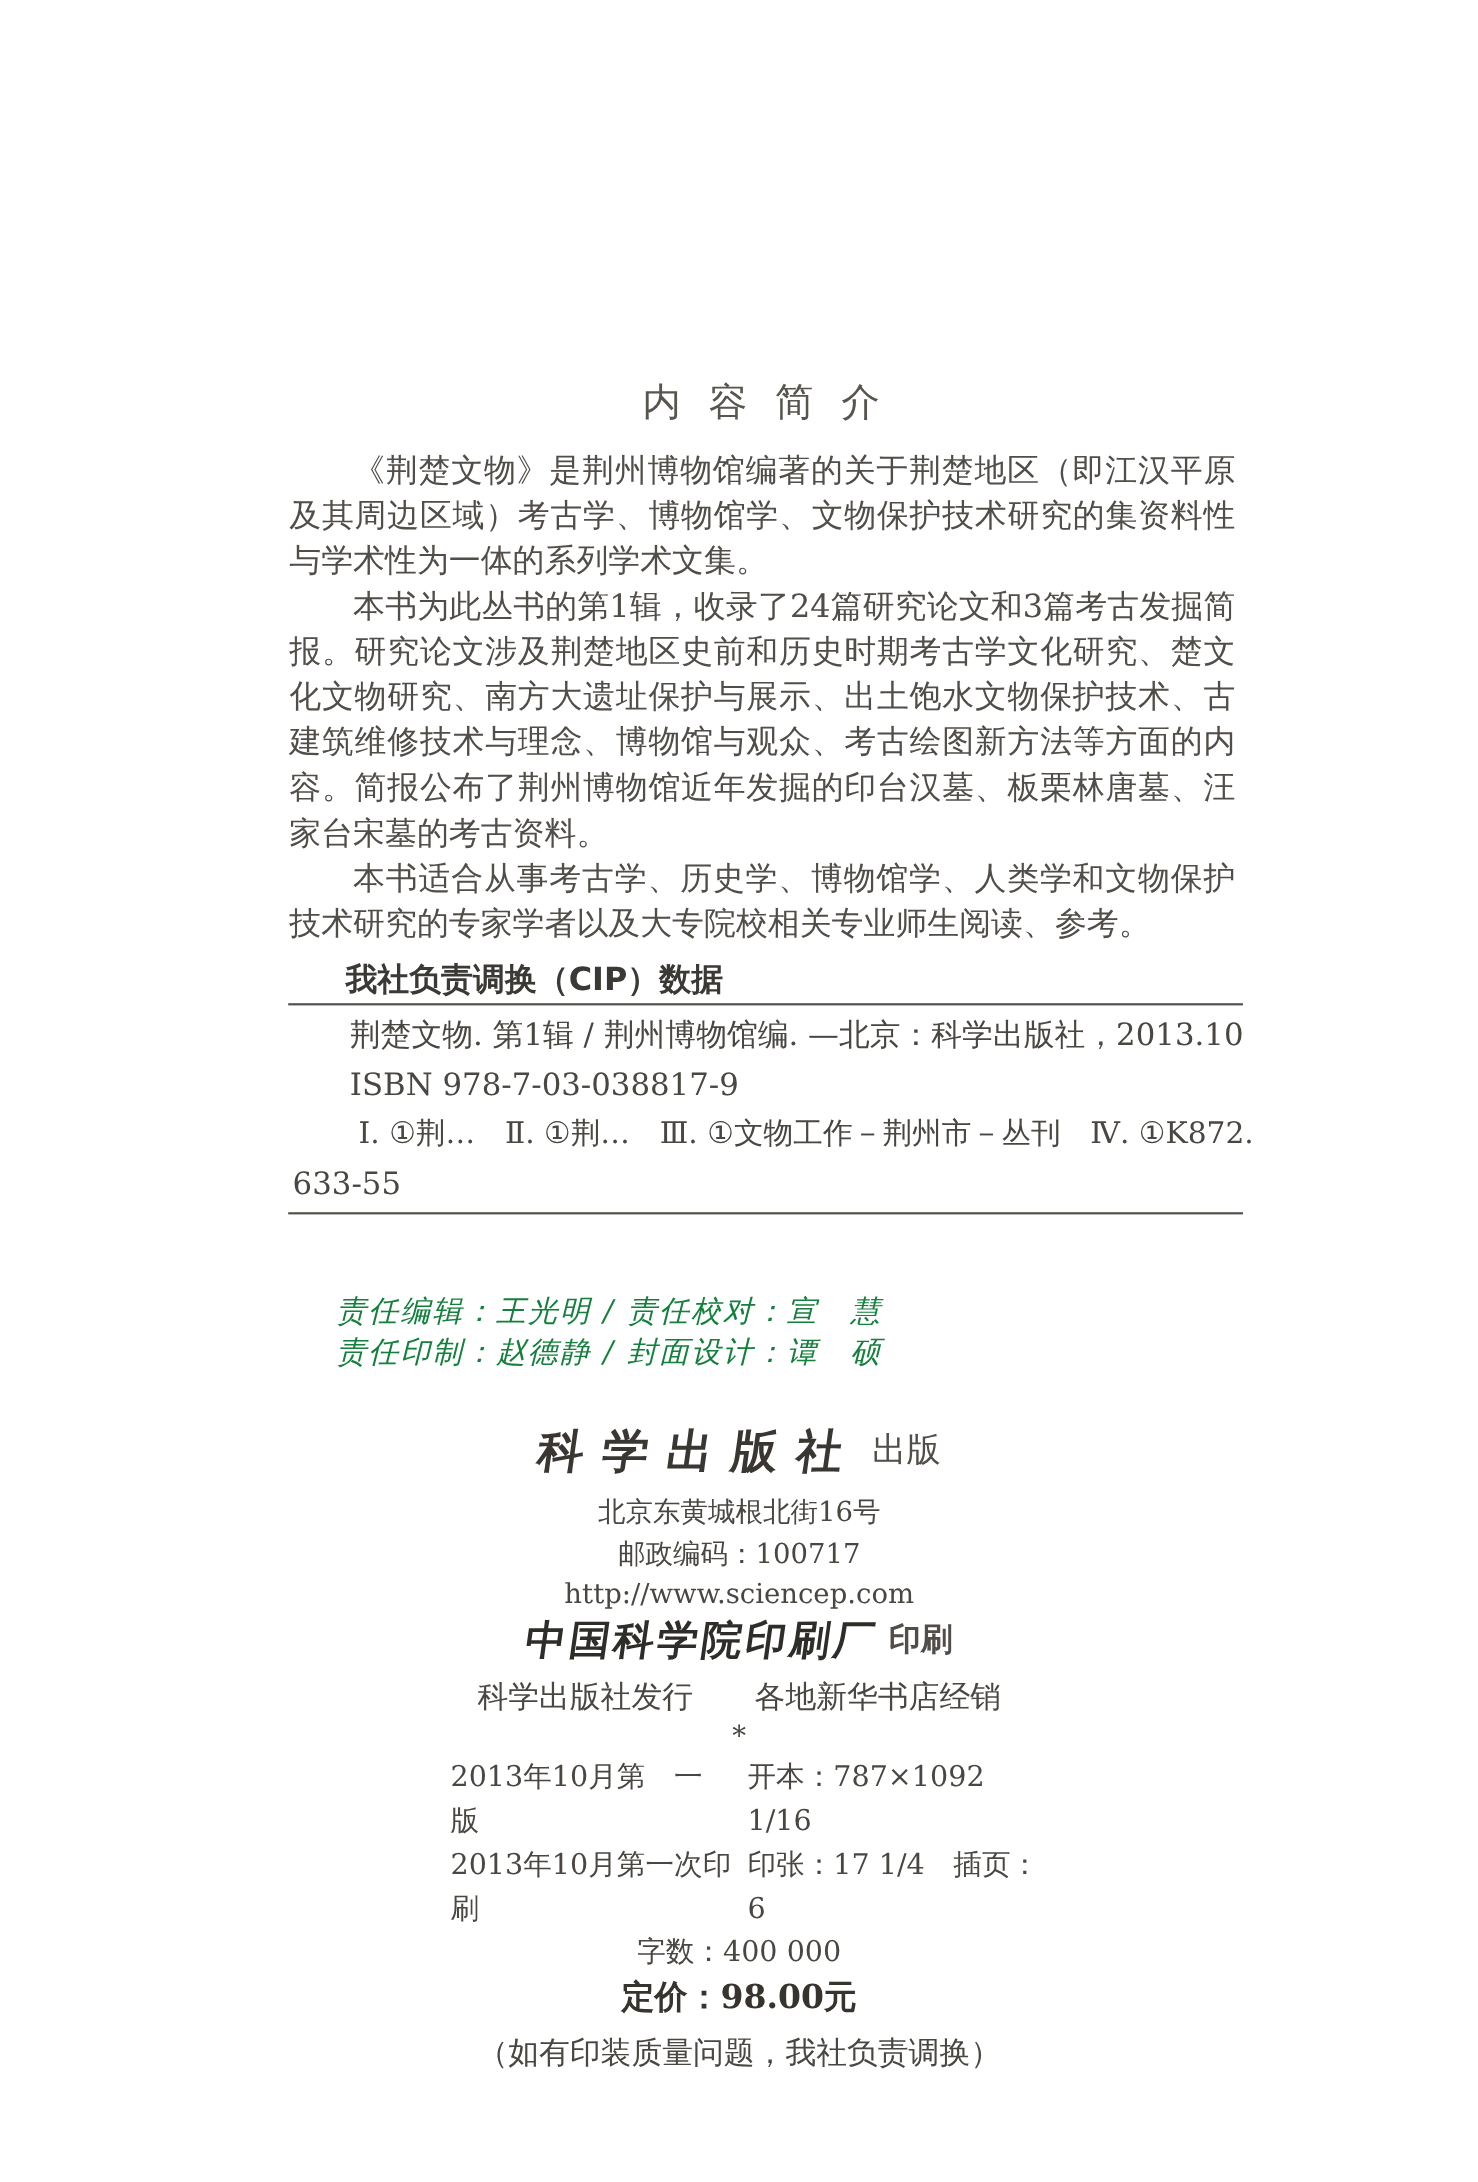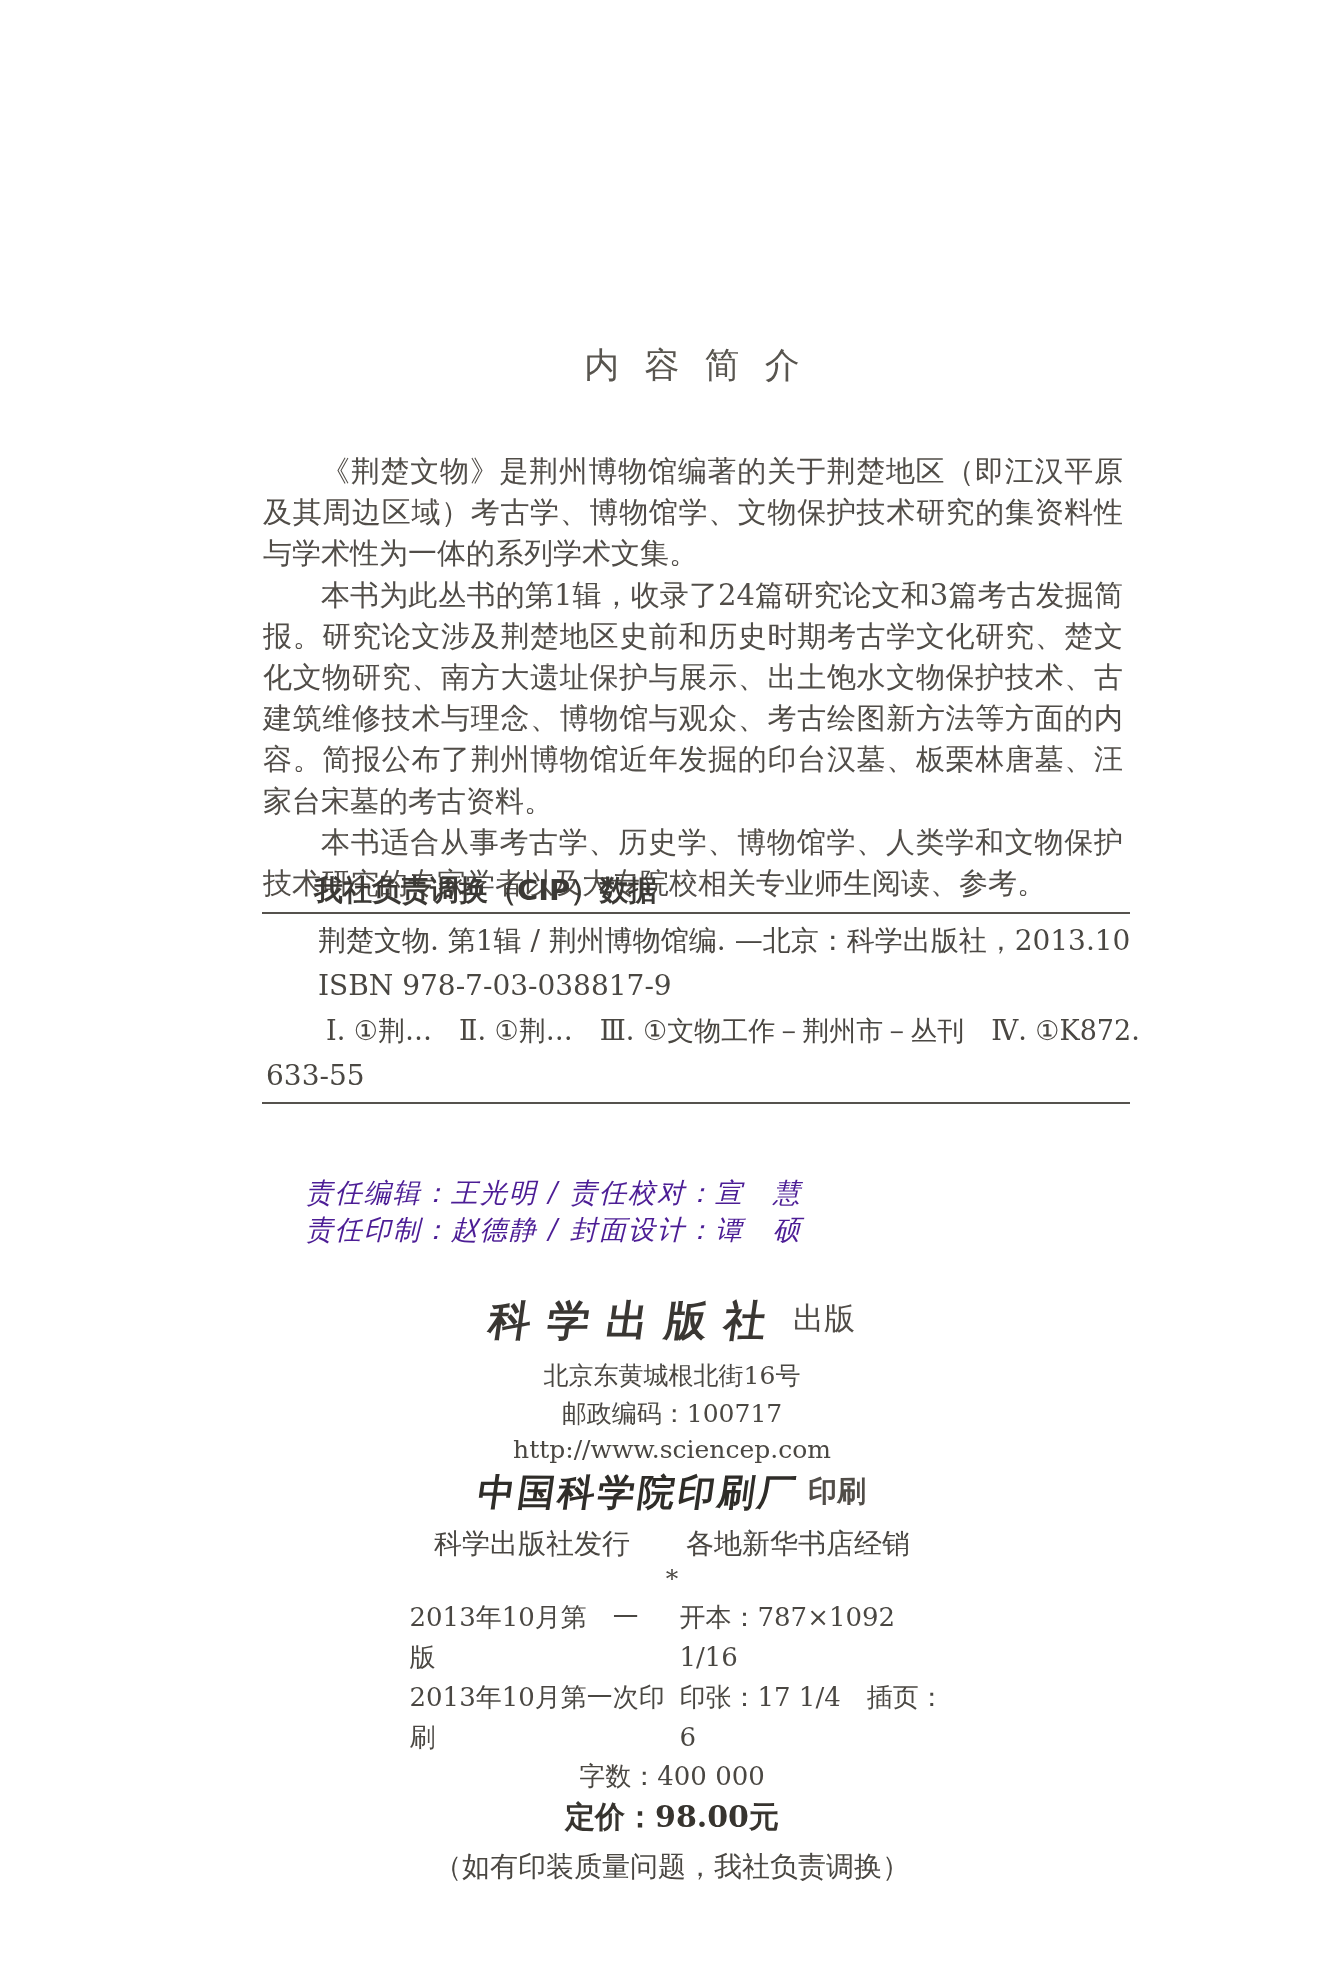--- a/index.html
+++ b/index.html
@@ -29,21 +29,20 @@
   }
   .intro-text {
     position: absolute;
     top: 407px;
     left: 263px;
     width: 860px;
     font-size: 29px;
     line-height: 41.2px;
     text-align: justify;
     color: #514d48;
-    margin-top: 44px;
   }
   .intro-text p { margin: 0; text-indent: 2em; }
 
   
   .cip {
     position: absolute;
     top: 872px;
     left: 262px;
     width: 868px;
   }
@@ -78,21 +77,21 @@
   .credits {
     position: absolute;
     top: 1174px;
     left: 0;
     width: 1108px;
     text-align: center;
     font-style: italic;
     font-size: 27px;
     line-height: 37px;
     letter-spacing: 2px;
-    color: #4c1d95;
+    color: #15803d;
   }
 
   
   .colophon {
     position: absolute;
     top: 1292px;
     left: 0;
     width: 1344px;
     text-align: center;
     color: #4a4742;

